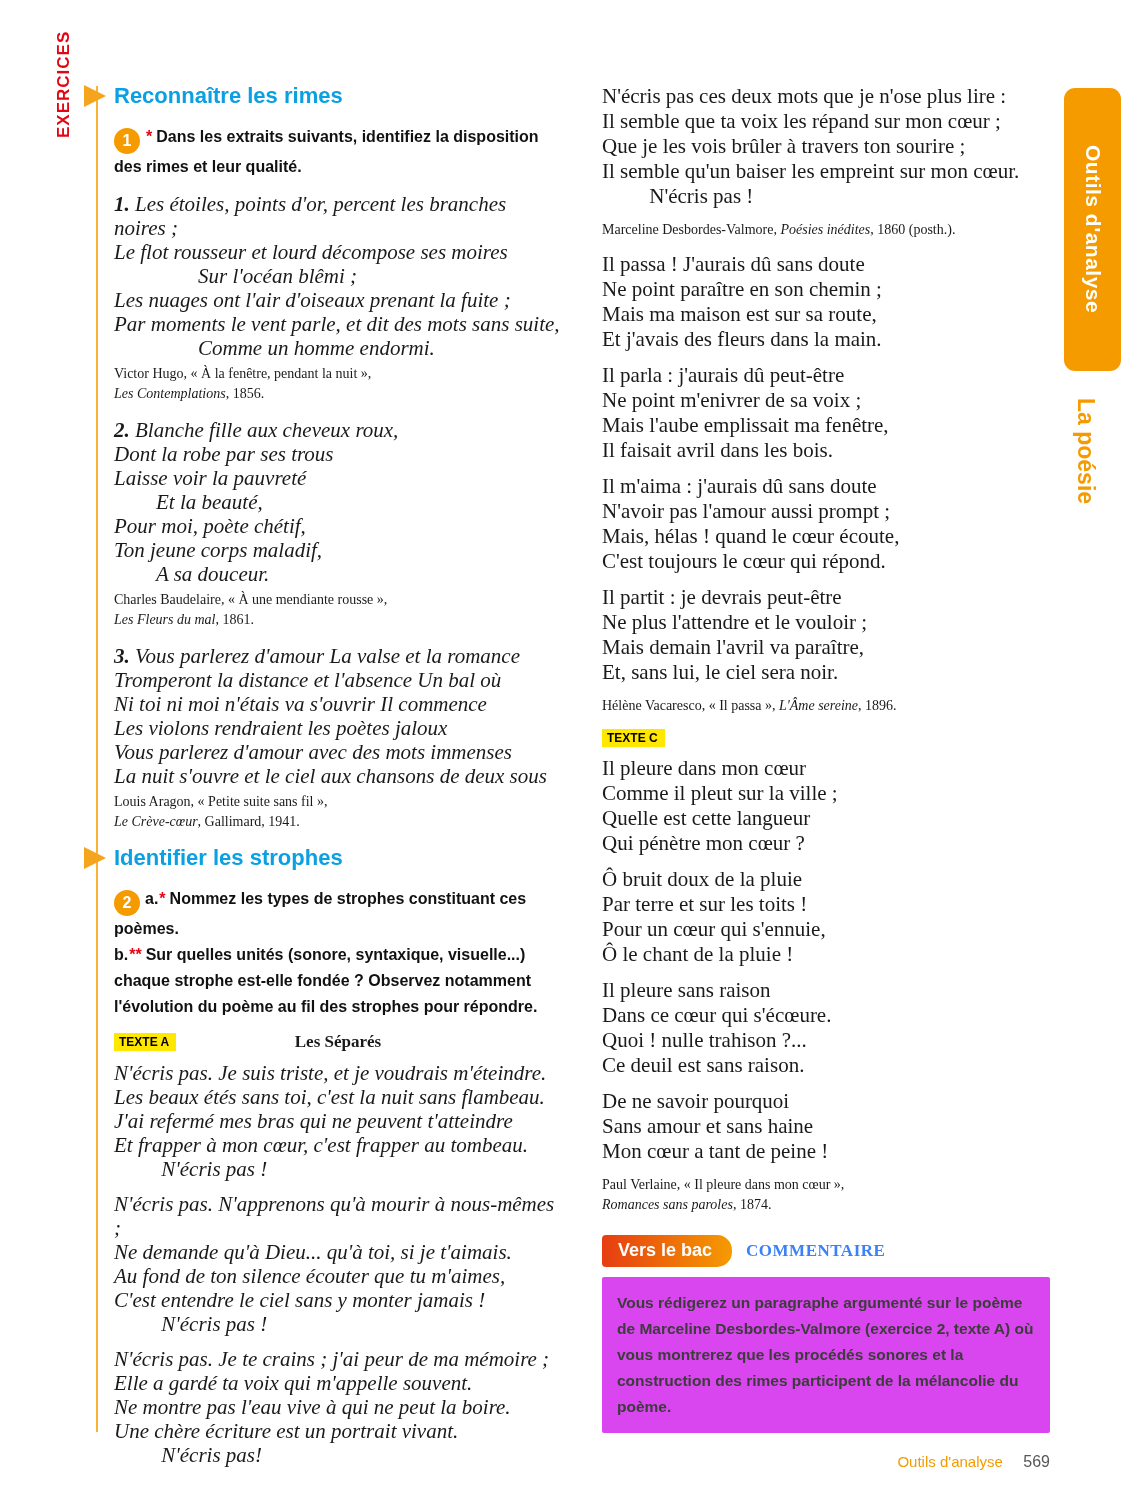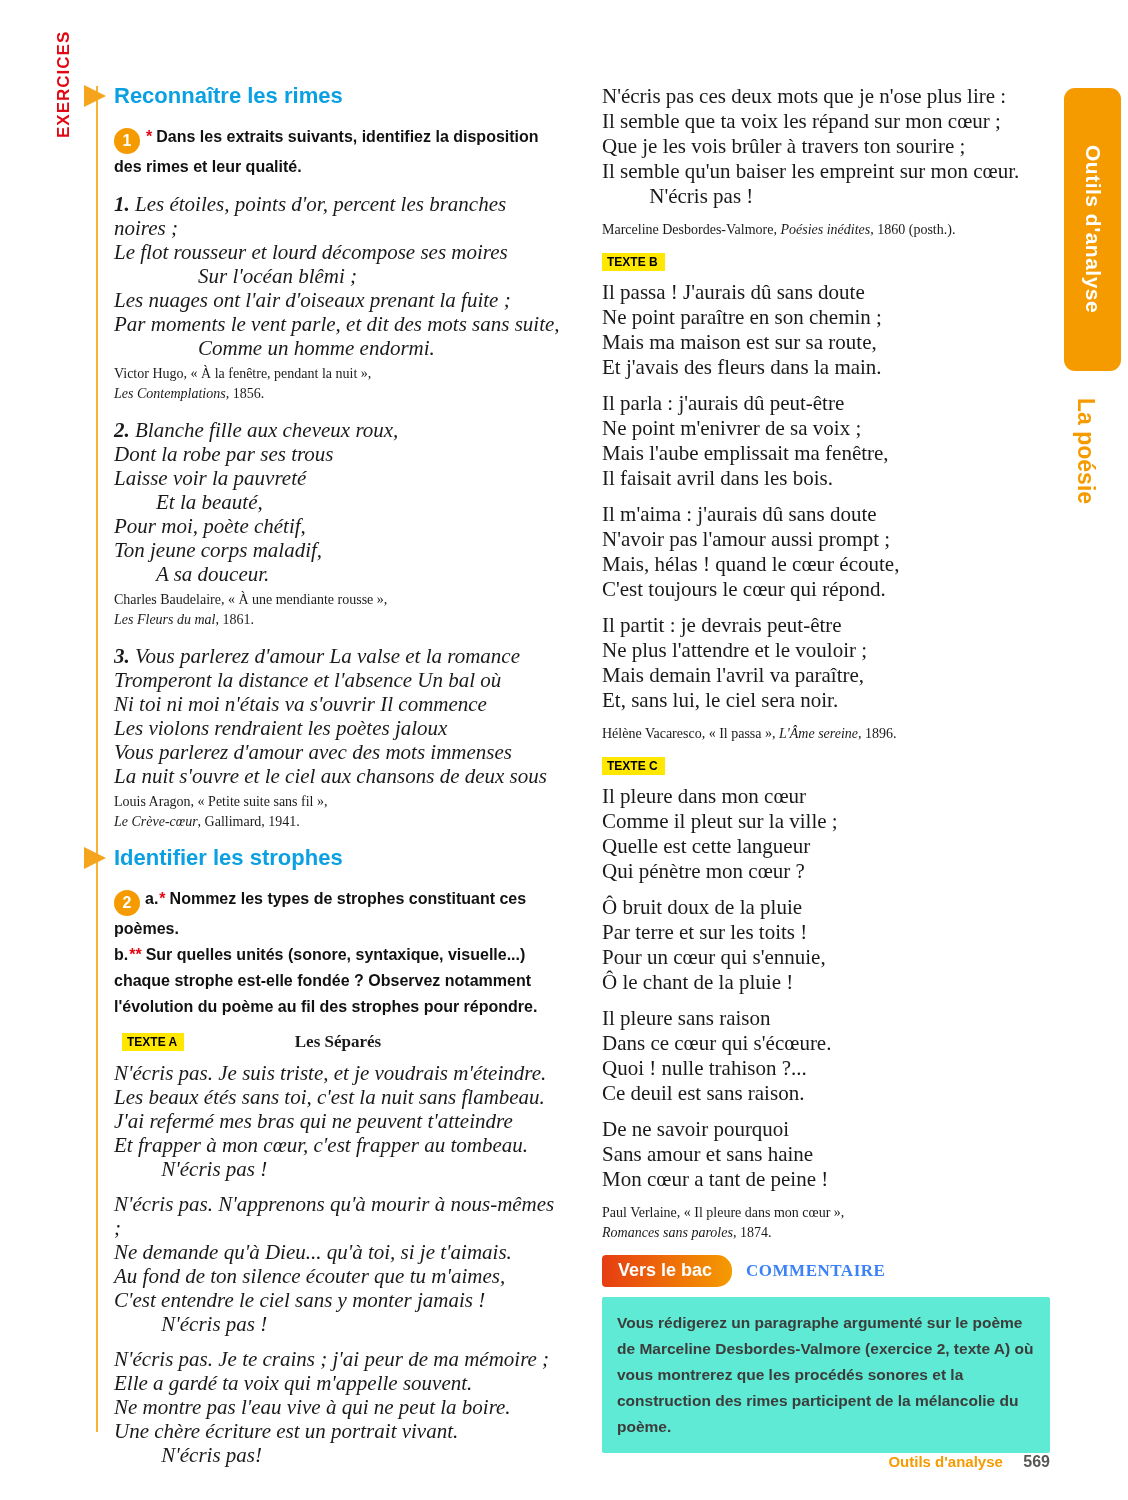--- a/index.html
+++ b/index.html
@@ -54,37 +54,37 @@
 
   .attrib { font-size:14px; line-height:20px; margin:4px 6px 12px 0; }
   .col-left .attrib { margin-bottom:14px; }
   .attrib .it, .it { font-style:italic; }
 
   
   .tlabel { display:inline-block; background:#ffe700; color:#000;
     font-family:"Liberation Sans", sans-serif; font-weight:bold; font-size:12px;
     padding:2px 7px 2px 5px; }
   .texte-row { position:relative; text-align:center; margin:2px 0 9px 0; }
-  .texte-row .tlabel { position:absolute; left:8px; top:1px; }
+  .texte-row .tlabel { position:absolute; left:0; top:1px; }
   .poem-title { font-weight:bold; font-size:17px; }
   .tlabel-row { margin:6px 0 9px 0; }
 
   
-  .bac-row { margin:12px 0 10px 0; display:flex; align-items:center; }
+  .bac-row { margin:20px 0 10px 0; display:flex; align-items:center; }
   .bac-badge { display:inline-block; background:linear-gradient(90deg,#e63d12,#f59b00);
     color:#fff; font-family:"Liberation Sans", sans-serif; font-weight:bold; font-size:18px;
     padding:5px 20px 6px 16px; border-radius:4px 15px 15px 4px; }
   .bac-type { font-family:Liberation Serif, serif; font-weight:bold; font-size:17px;
     color:#3b82f6; margin-left:14px; letter-spacing:.5px; }
-  .bac-box { background:#5eead4; padding:13px 15px; font-family:"Liberation Sans", sans-serif;
+  .bac-box { background:#d946ef; padding:13px 15px; font-family:"Liberation Sans", sans-serif;
     font-size:15.5px; font-weight:bold; color:#3c3c3b; line-height:26px; border-radius:2px; }
 
   
   .footer { position:absolute; top:1453px; left:601px; width:449px; text-align:right;
-    font-family:"Liberation Sans", sans-serif; font-weight:bold; }
+    font-family:"Liberation Sans", sans-serif; font-weight:normal; }
   .footer-label { color:#f59b00; font-size:15px; }
   .footer-page { color:#575756; font-size:16px; margin-left:16px; }
 </style>
 </head>
 <body>
 
 <div class="page">
 
   <div class="edge-label">EXERCICES</div>
   <div class="vline"></div>
@@ -163,23 +163,20 @@
 
     <div class="col col-right">
 
       <div class="poem">
         <div class="stanza"><div>N'écris pas ces deux mots que je n'ose plus lire :</div><div>Il semble que ta voix les répand sur mon cœur ;</div><div>Que je les vois brûler à travers ton sourire ;</div><div>Il semble qu'un baiser les empreint sur mon cœur.</div><div>         N'écris pas !</div></div>
       </div>
       <div class="attrib">
         <div><span>Marceline Desbordes-Valmore, </span><span class="it">Poésies inédites</span><span>, 1860 (posth.).</span></div>
       </div>
 
-      <div class="tlabel-row">
-        <span class="tlabel">TEXTE B</span>
-      </div>
       <div class="poem">
         <div class="stanza"><div>Il passa ! J'aurais dû sans doute</div><div>Ne point paraître en son chemin ;</div><div>Mais ma maison est sur sa route,</div><div>Et j'avais des fleurs dans la main.</div></div>
         <div class="stanza"><div>Il parla : j'aurais dû peut-être</div><div>Ne point m'enivrer de sa voix ;</div><div>Mais l'aube emplissait ma fenêtre,</div><div>Il faisait avril dans les bois.</div></div>
         <div class="stanza"><div>Il m'aima : j'aurais dû sans doute</div><div>N'avoir pas l'amour aussi prompt ;</div><div>Mais, hélas ! quand le cœur écoute,</div><div>C'est toujours le cœur qui répond.</div></div>
         <div class="stanza"><div>Il partit : je devrais peut-être</div><div>Ne plus l'attendre et le vouloir ;</div><div>Mais demain l'avril va paraître,</div><div>Et, sans lui, le ciel sera noir.</div></div>
       </div>
       <div class="attrib">
         <div><span>Hélène Vacaresco, « Il passa », </span><span class="it">L'Âme sereine</span><span>, 1896.</span></div>
       </div>
 

